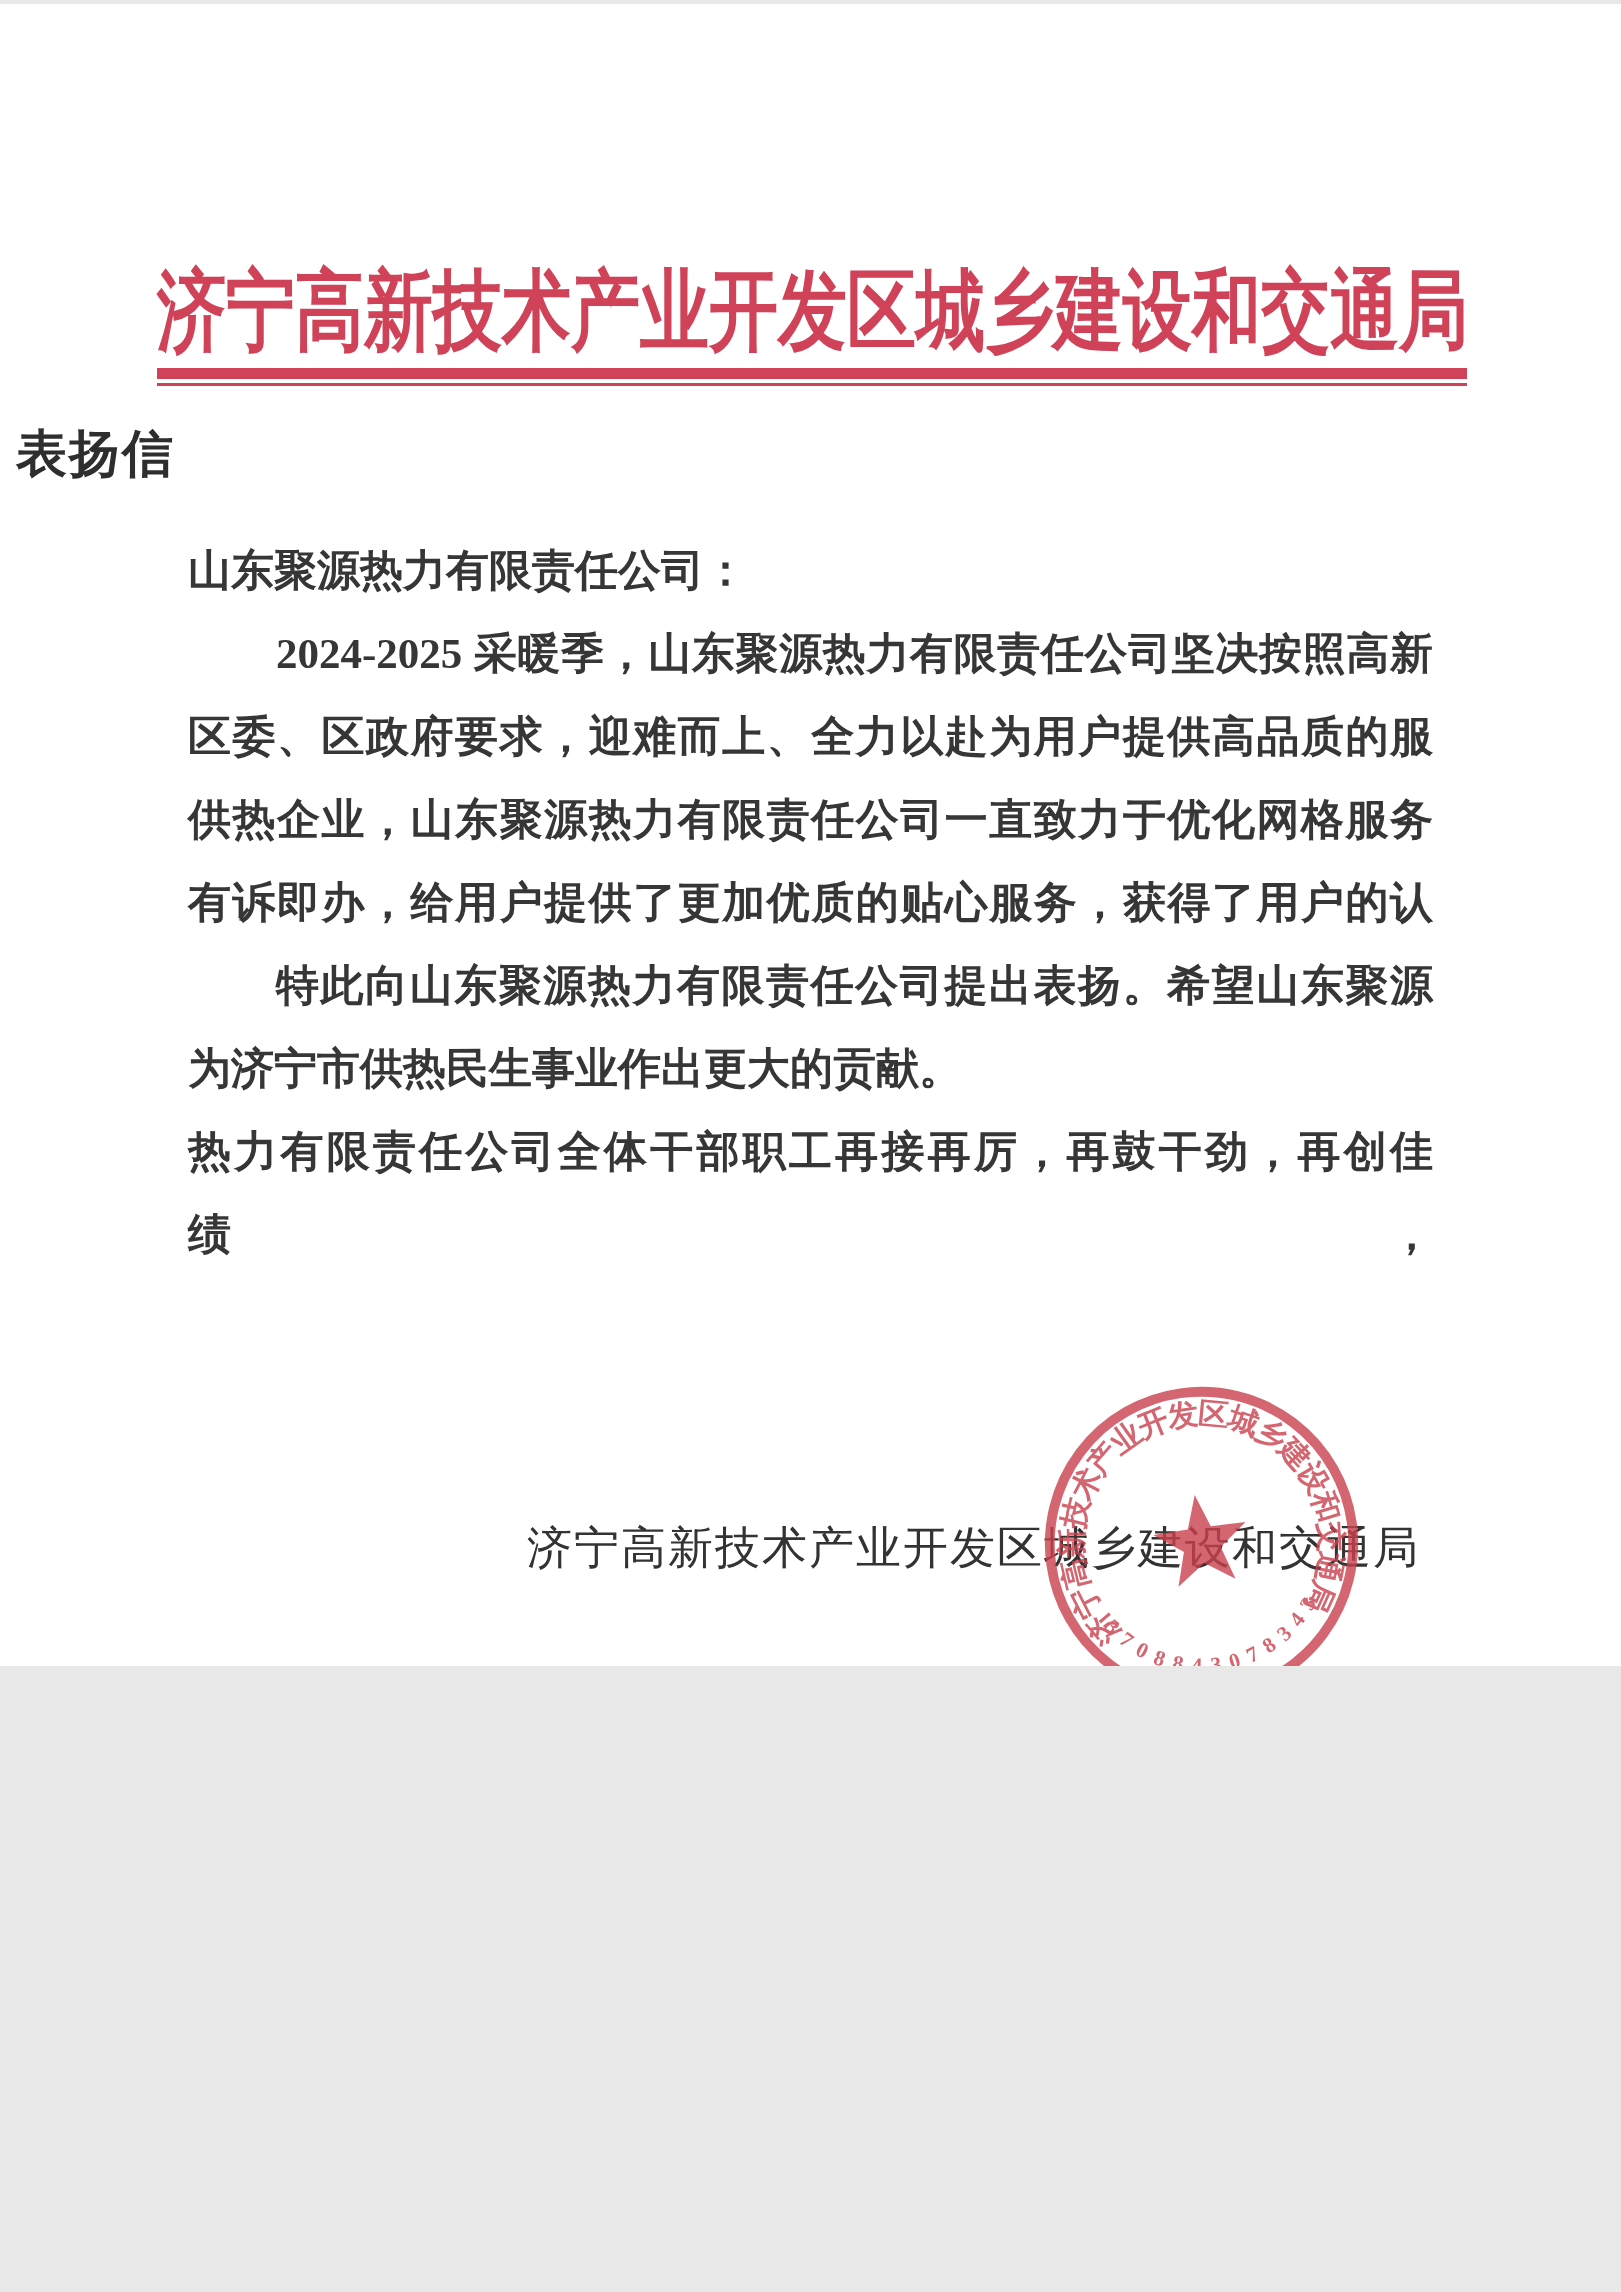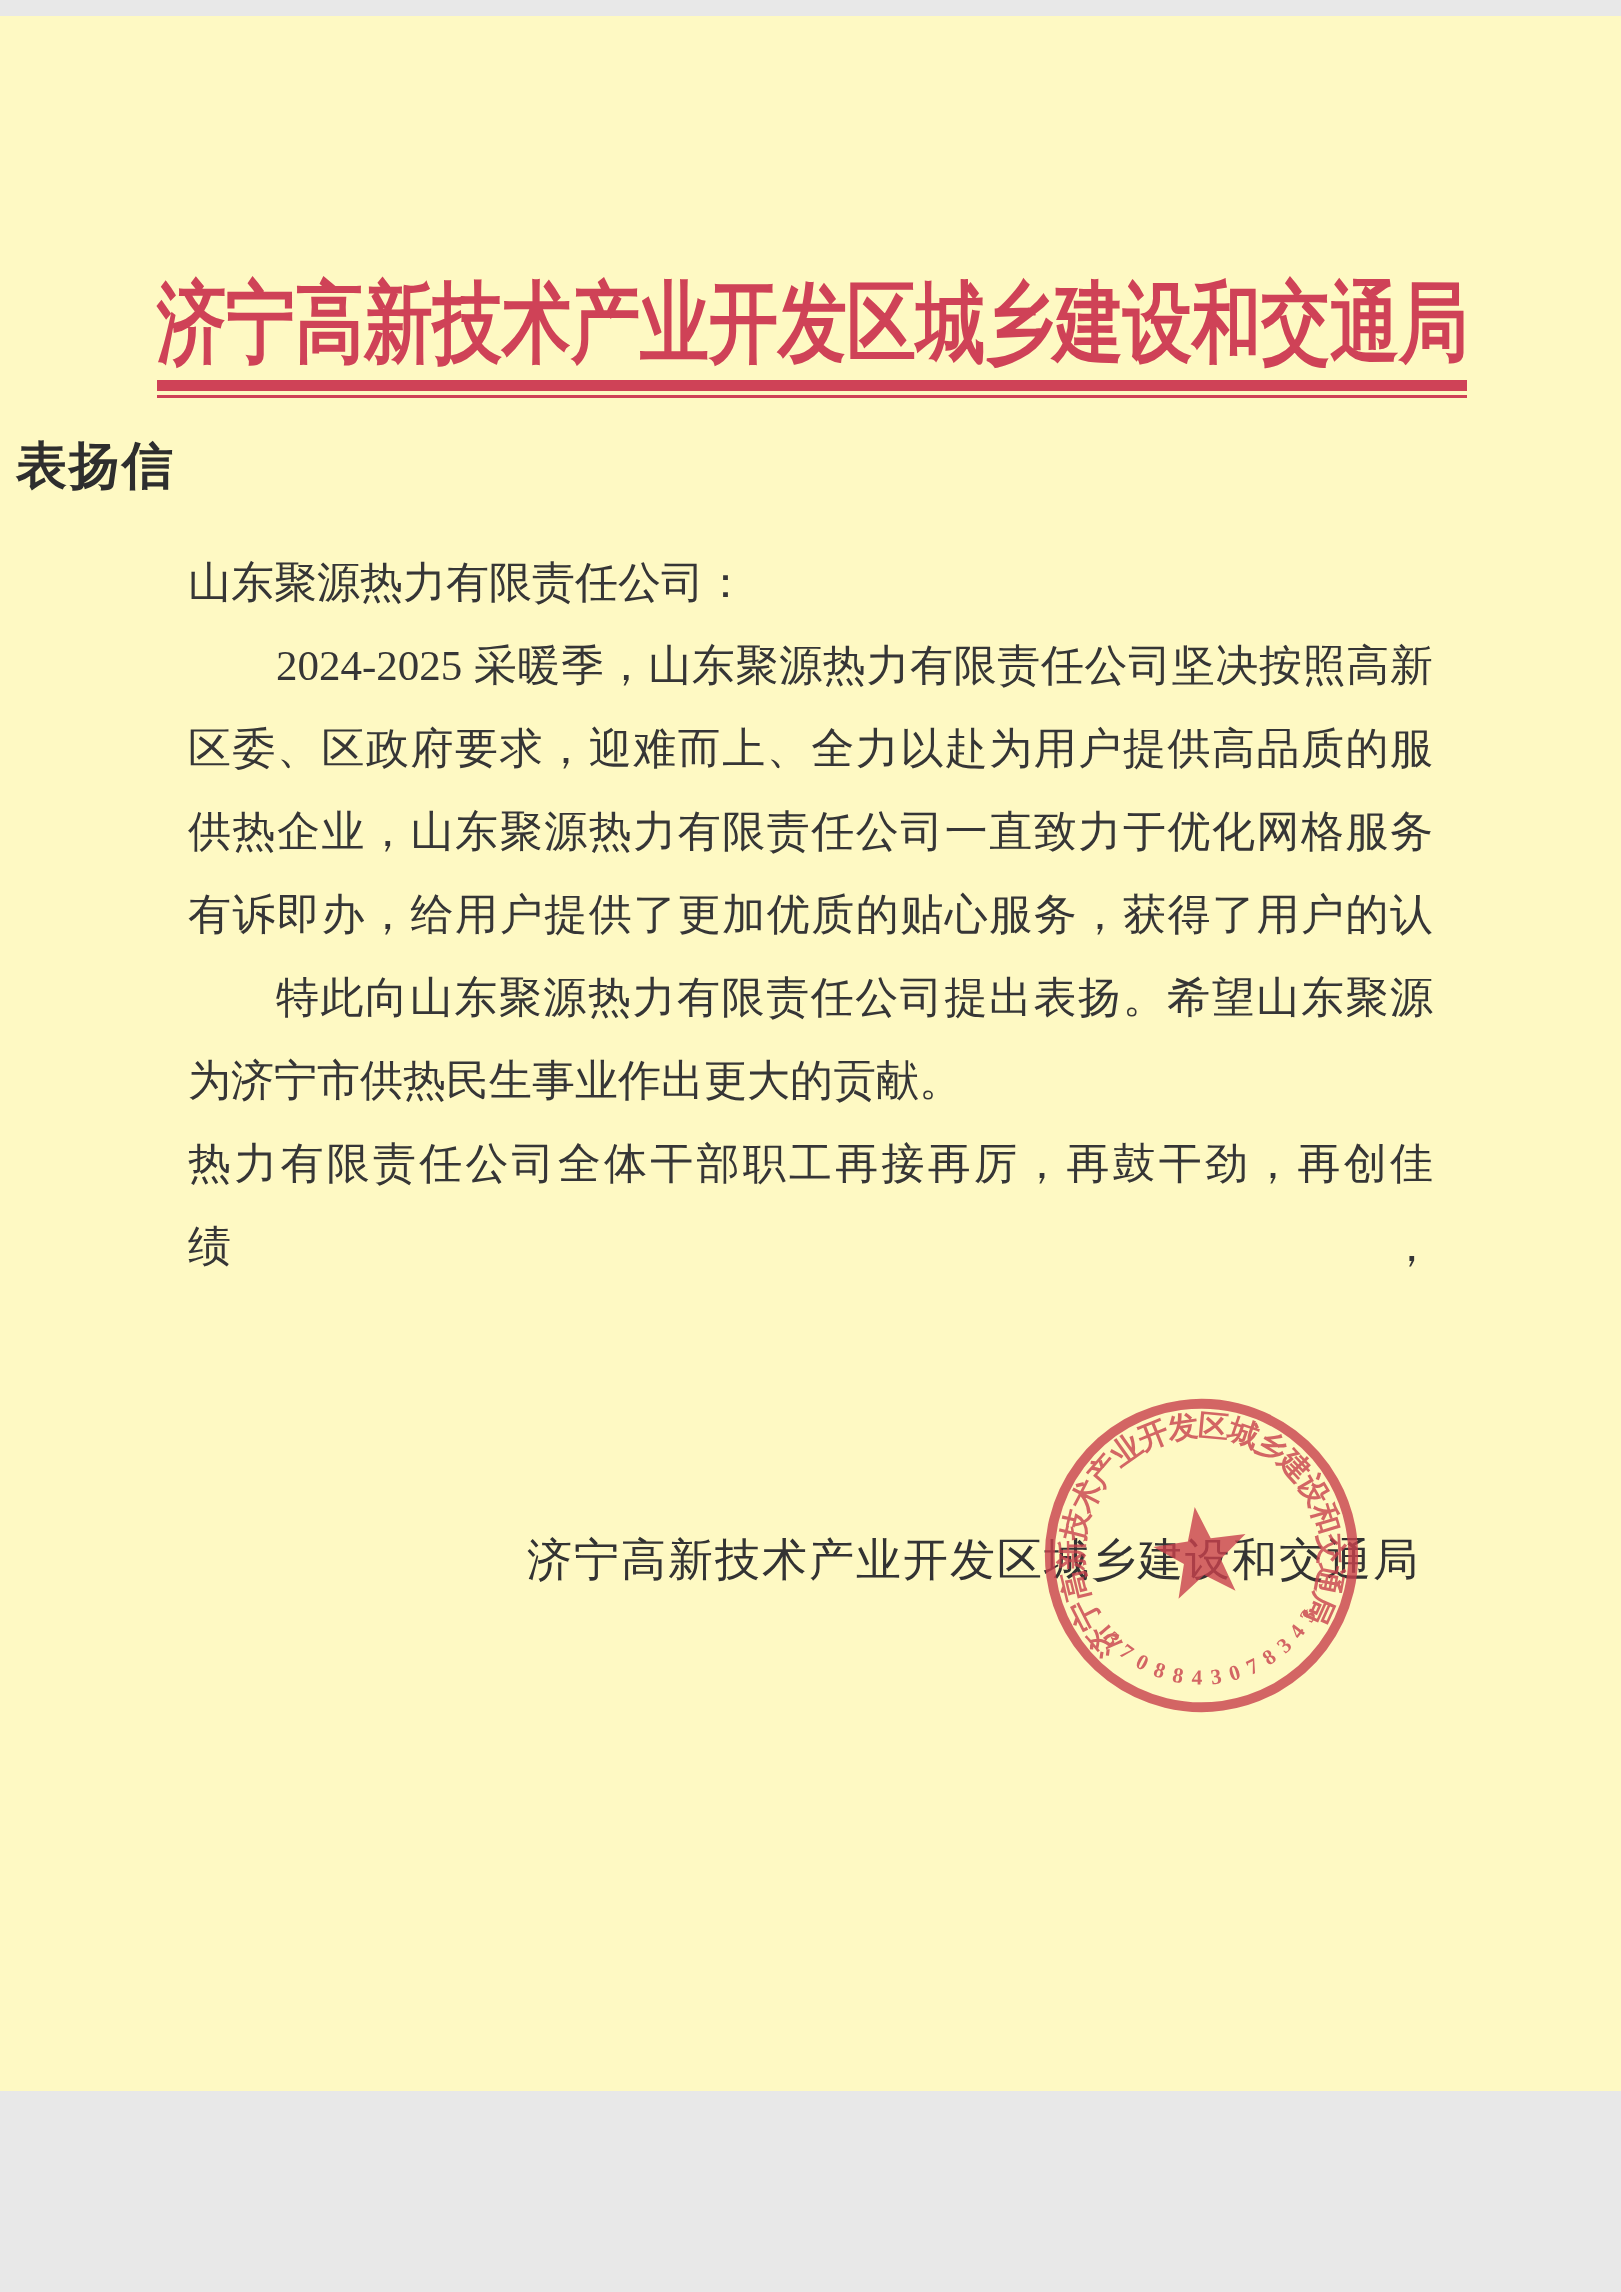--- a/index.html
+++ b/index.html
@@ -1,20 +1,20 @@
 <!DOCTYPE html>
 <html><head>
 <meta charset="utf-8">
 <style>
   html,body{margin:0;padding:0;background:#e8e8e8;}
   .page{
     position:relative;
-    width:1621px;height:2075px;
-    margin:16px auto;
-    background:#fef9c3;
+    width:1621px;height:1662px;
+    margin:4px auto;
+    background:#ffffff;
     overflow:hidden;
     font-family:"Liberation Serif","DejaVu Serif",serif;
   }
   
   .org-header{
     position:absolute;left:157px;top:249px;width:1309px;
     font-size:69px;font-weight:bold;color:#cf4257;
     white-space:nowrap;text-align:center;
     transform:scaleY(1.28);transform-origin:top center;
     letter-spacing:0;
@@ -23,21 +23,21 @@
   .rule-thin{position:absolute;left:157px;top:379px;width:1310px;height:2.9px;background:#cf4257;}
 
   .doc-title{
     position:absolute;left:16px;top:416px;width:100%;
     font-size:51px;font-weight:bold;color:#2e2e2e;
     letter-spacing:2px;
   }
 
   .body-block{
     position:absolute;left:188px;top:525px;width:1245px;
-    font-size:43px;color:#363636;line-height:83px;
+    font-size:43px;color:#363636;line-height:83px;font-weight:bold;
   }
   .line{display:block;height:83px;white-space:nowrap;}
   .line.justify{white-space:normal;text-align:justify;text-align-last:justify;}
   .line.indent{text-indent:88px;}
 
   .signature-org{
     position:absolute;left:527px;top:1514px;
     font-size:45px;color:#333;letter-spacing:2px;white-space:nowrap;
   }
   .signature-date{

